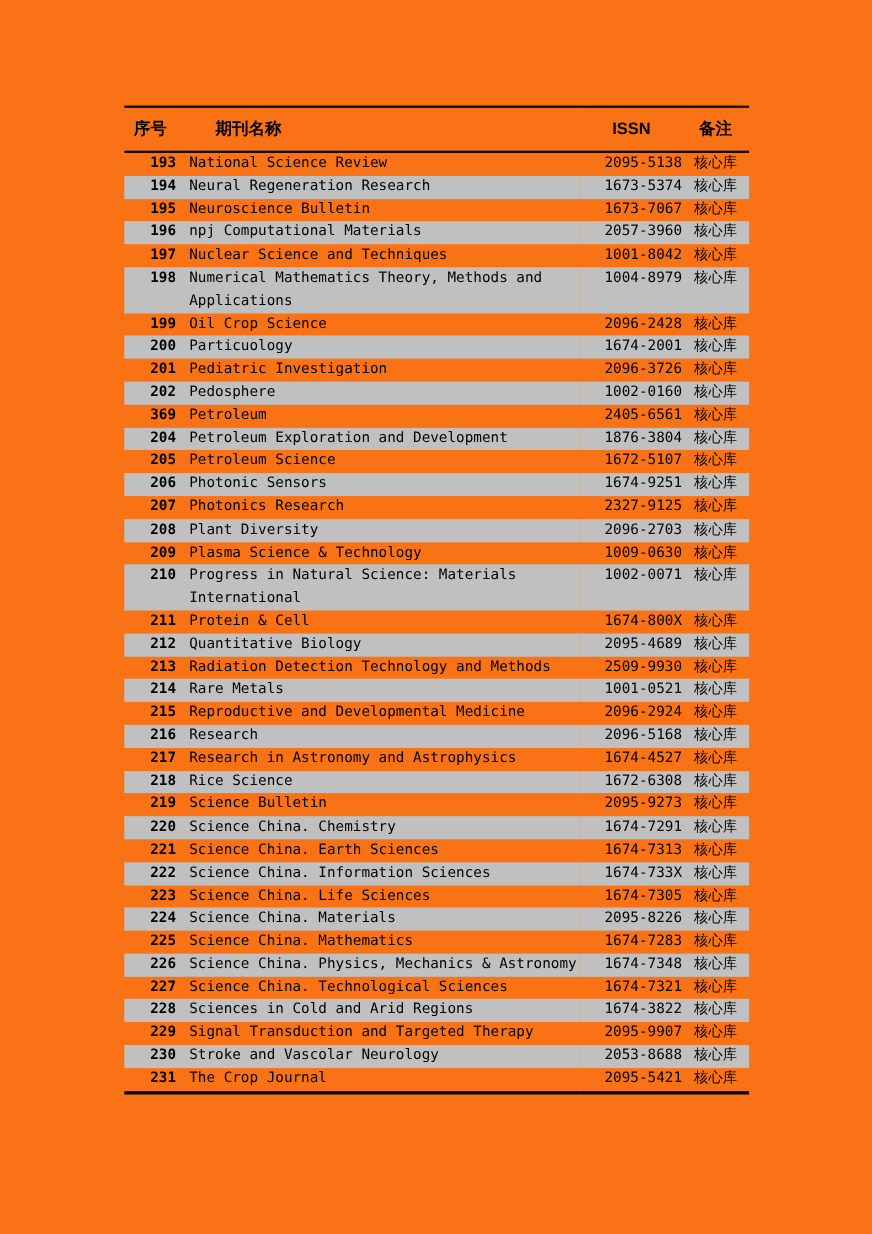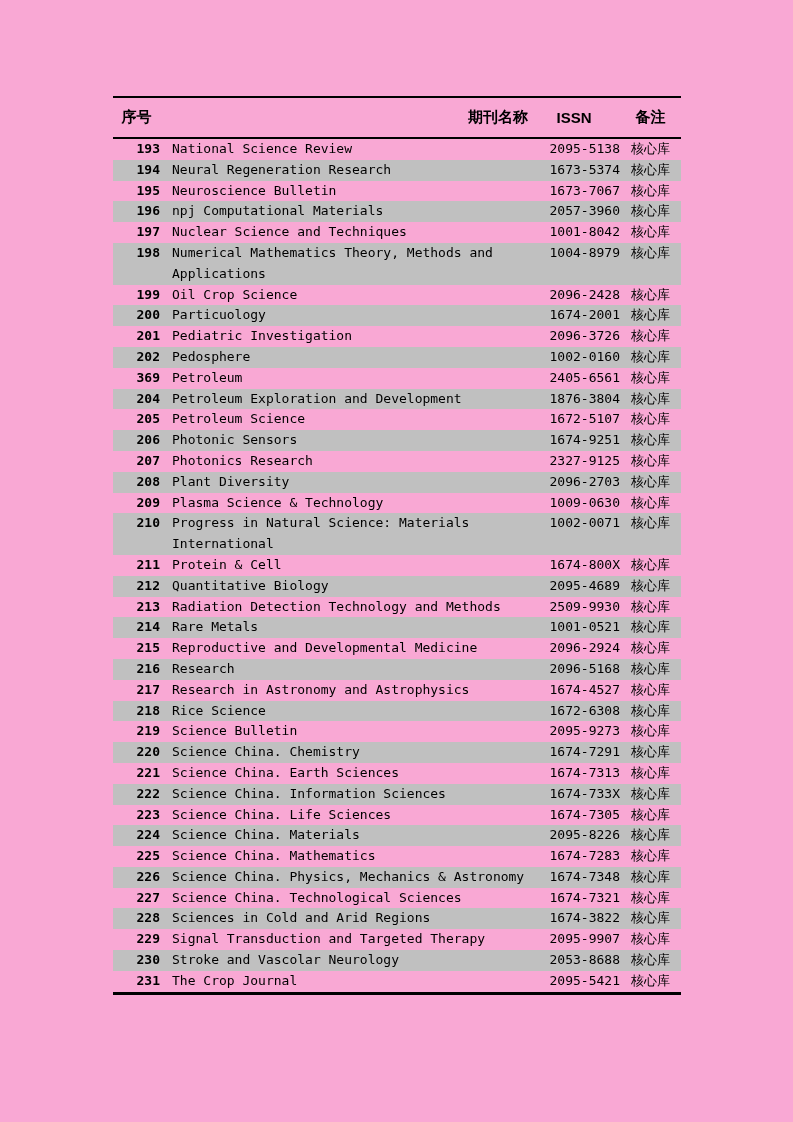--- a/index.html
+++ b/index.html
@@ -6,21 +6,21 @@
     --alt-row: #c0c0c0;
     --border-color: #000000;
     --text-color: #000000;
   }
   * { margin: 0; padding: 0; box-sizing: border-box; }
   html, body { background: #ffffff; }
   .page {
     position: relative;
     width: 793px;
     height: 1122px;
-    background: #f9a8d4;
+    background: #f97316;
     overflow: hidden;
   }
   table.journal-table {
     position: absolute;
     left: 113px;
     top: 96px;
     width: 568px;
     border-collapse: collapse;
     table-layout: fixed;
     border-top: 2px solid var(--border-color);
@@ -36,21 +36,21 @@
     border-bottom: 2px solid var(--border-color);
     font-family: "Liberation Sans", "DejaVu Sans", sans-serif;
     font-weight: bold;
     font-size: 15px;
     height: 41px;
     vertical-align: middle;
     text-align: center;
     white-space: nowrap;
   }
   thead th.h-name {
-    text-align: right;
+    text-align: left;
     padding-left: 36px;
   }
 
   tbody td {
     font-family: "DejaVu Sans Mono", "Liberation Mono", monospace;
     font-size: 13px;
     line-height: 20.8px;
     vertical-align: top;
     color: var(--text-color);
   }

